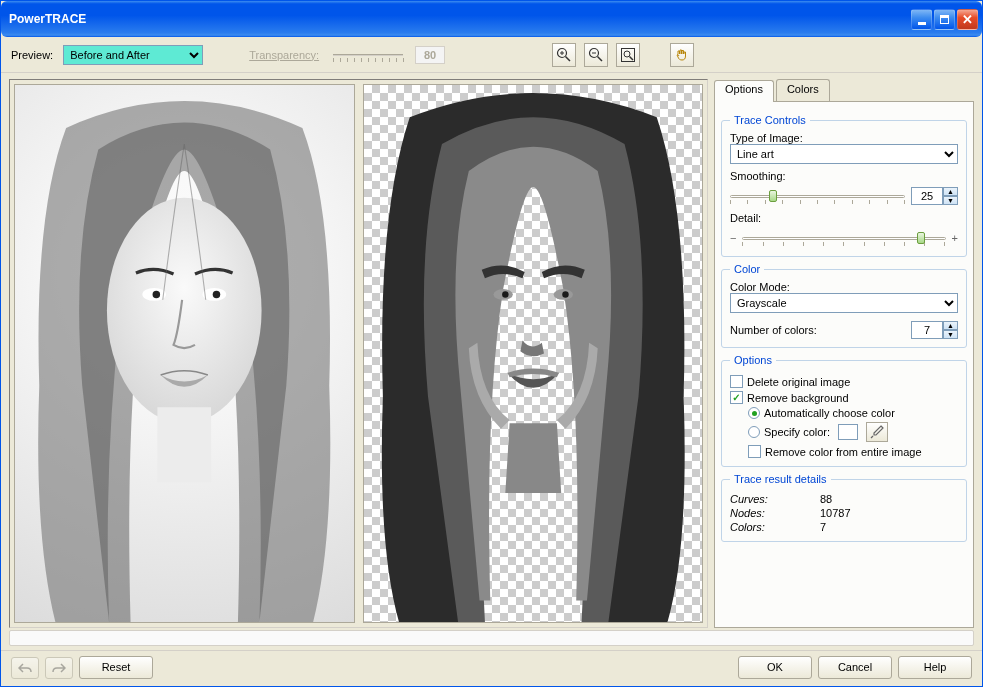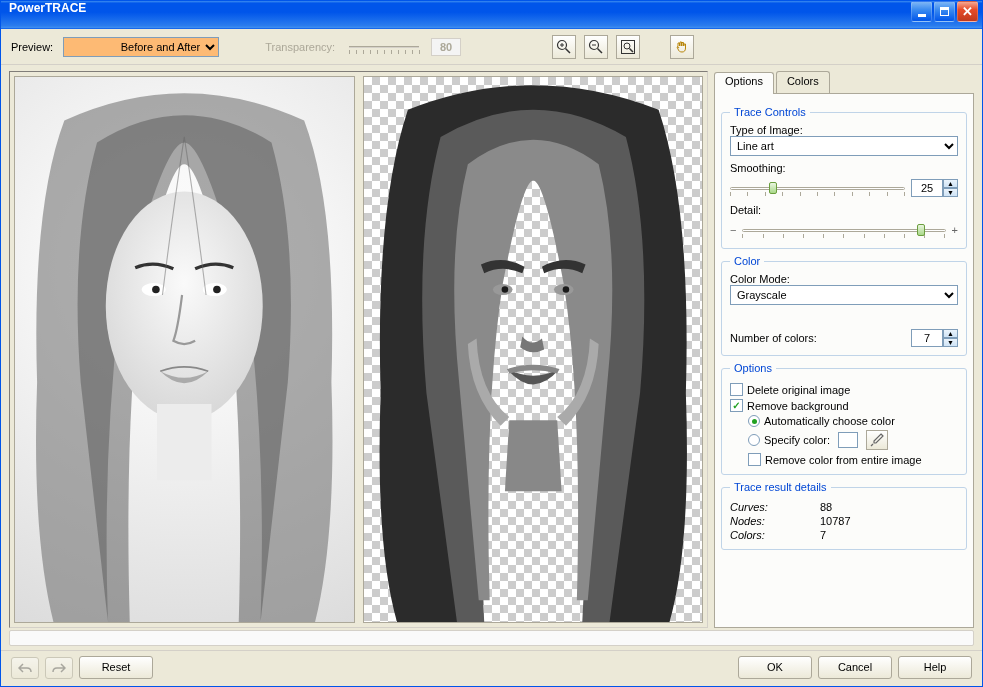--- a/index.html
+++ b/index.html
@@ -1,31 +1,31 @@
 <!DOCTYPE html>
 <html><head>
 <meta charset="utf-8">
 <style>
   * { box-sizing: border-box; font-family: Tahoma, Arial, sans-serif; font-size: 11px; }
   body { margin: 0; padding: 0; background: #ece9d8; width: 983px; height: 687px; overflow: hidden; }
   .window { width: 983px; height: 687px; border: 1px solid #0055ea; background: #ece9d8; display: flex; flex-direction: column; }
-  .titlebar { height: 28px; background: linear-gradient(to bottom, #3c8cf0 0%, #0055ea 8%, #0055ea 40%, #2a7cee 88%, #3c8cf0 95%, #0055ea 100%); display: flex; padding: 0 4px 0 8px; color: #fff; }
+  .titlebar { height: 36px; background: linear-gradient(to bottom, #3c8cf0 0%, #0055ea 8%, #0055ea 40%, #2a7cee 88%, #3c8cf0 95%, #0055ea 100%); display: flex; align-items: center; padding: 0 4px 0 8px; color: #fff; border-radius: 6px; }
   .titlebar .title { flex: 1; font-weight: bold; font-size: 12px; }
   .titlebar .ctrl { width: 21px; height: 21px; margin-left: 2px; border-radius: 3px; display: flex; align-items: center; justify-content: center; font-weight: bold; font-family: Arial; font-size: 12px; color: #fff; border: 1px solid #fff3; cursor: default; }
   .ctrl.min, .ctrl.max { background: linear-gradient(to bottom, #7eb6f5, #3c8cf0 40%, #0055ea); }
   .ctrl.close { background: linear-gradient(to bottom, #f5a792, #e74c29 40%, #c0391d); }
   .ctrl.min span { display:block; width:8px; height:3px; background:#fff; margin-top:8px; }
   .ctrl.max span { display:block; width:9px; height:9px; border:1px solid #fff; border-top:3px solid #fff; }
   .ctrl.close span { font-size: 13px; line-height: 1; }
 
   .toolbar { height: 36px; padding: 6px 10px; display: flex; align-items: center; gap: 8px; border-bottom: 1px solid #d4d0c8; }
   .toolbar .lbl { margin-right: 2px; }
-  .toolbar select.preview-select { width: 156px; height: 20px; border: 1px solid #7f9db9; background: #fdba74; color: #000; padding: 1px 2px; text-align: right; }
+  .toolbar select.preview-select { width: 140px; height: 20px; border: 1px solid #7f9db9; background: #5eead4; color: #000; padding: 1px 2px; }
   .sel-highlight { background: #b6d5f0; }
-  .disabled { color: #aca899; }
+  .disabled { color: #aca899; text-decoration: underline; }
   .trans-slider { width: 70px; height: 18px; position: relative; margin: 0 4px; }
   .trans-slider .track { position:absolute; top:8px; left:0; right:0; height:2px; background:#d4d0c8; border-top:1px solid #aca899; }
   .trans-slider .tick { position:absolute; top:12px; width:1px; height:4px; background:#aca899; }
   .num-box { width: 30px; height: 18px; border: 1px solid #d4d0c8; background:#f4f4f4; text-align:center; line-height:16px; color:#aca899;font-weight:bold; }
   .spacer { flex: 1; }
   .icon-btn { width: 24px; height: 24px; border: 1px solid #aca899; background: linear-gradient(to bottom, #fff, #ece9d8); display:flex; align-items:center; justify-content:center; cursor: default; }
   .icon-btn svg { width: 16px; height: 16px; }
 
   .main-area { flex: 1; display: flex; padding: 6px 8px 2px 8px; gap: 6px; min-height: 0; }
   .preview-pane { flex: 1; display: flex; gap: 8px; border: 1px inset #d4d0c8; padding: 4px; background: #ece9d8; min-width: 0; }
@@ -278,21 +278,21 @@
             <span style="color:#666">+</span>
           </div>
         </fieldset>
 
         <fieldset>
           <legend>Color</legend>
           <div>Color Mode:</div>
           <select class="full-select">
             <option>Grayscale</option>
           </select>
-          <div class="field-row" style="margin-top:24px">
+          <div class="field-row" style="margin-top:8px">
             <span style="flex:1">Number of colors:</span>
             <div class="spin-box">
               <input value="7" readonly="" style="">
               <div class="spin-btns">
                   <div>▲</div>
                   <div>▼</div>
                 </div>
             </div>
           </div>
         </fieldset>

